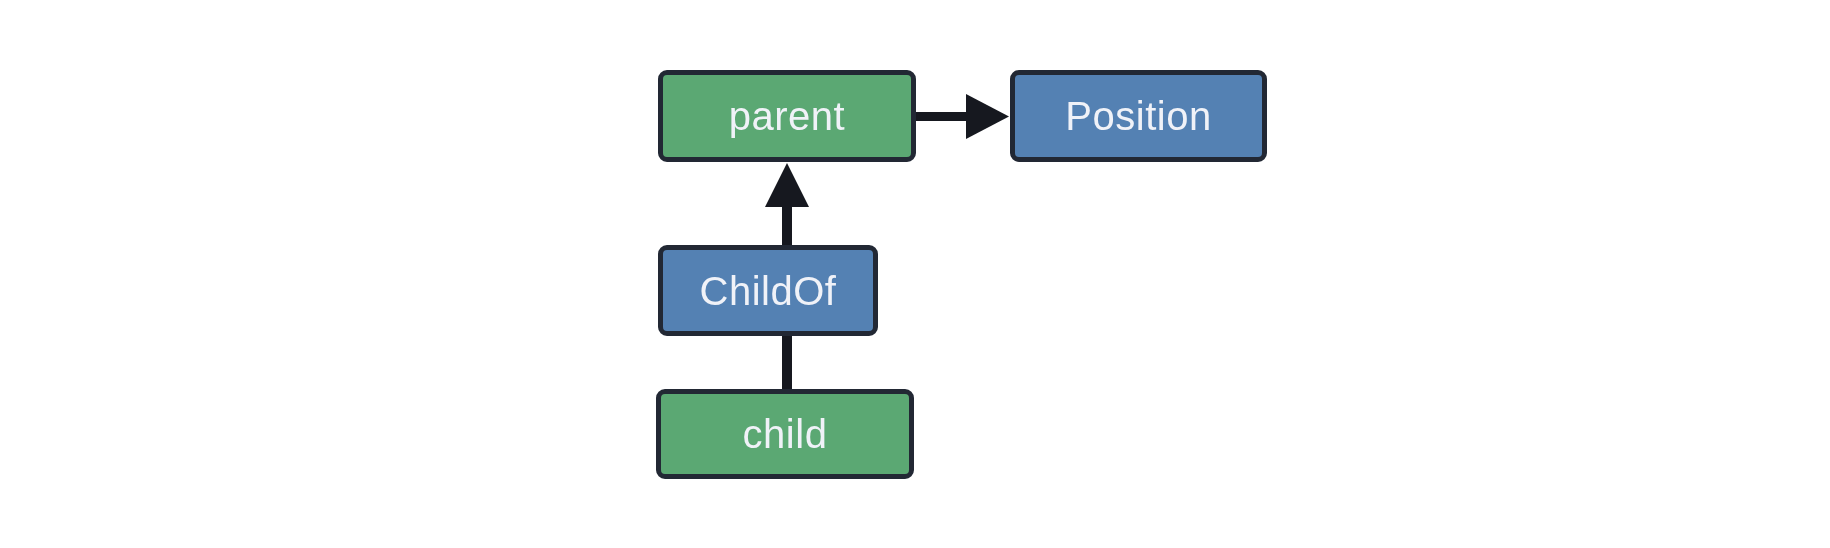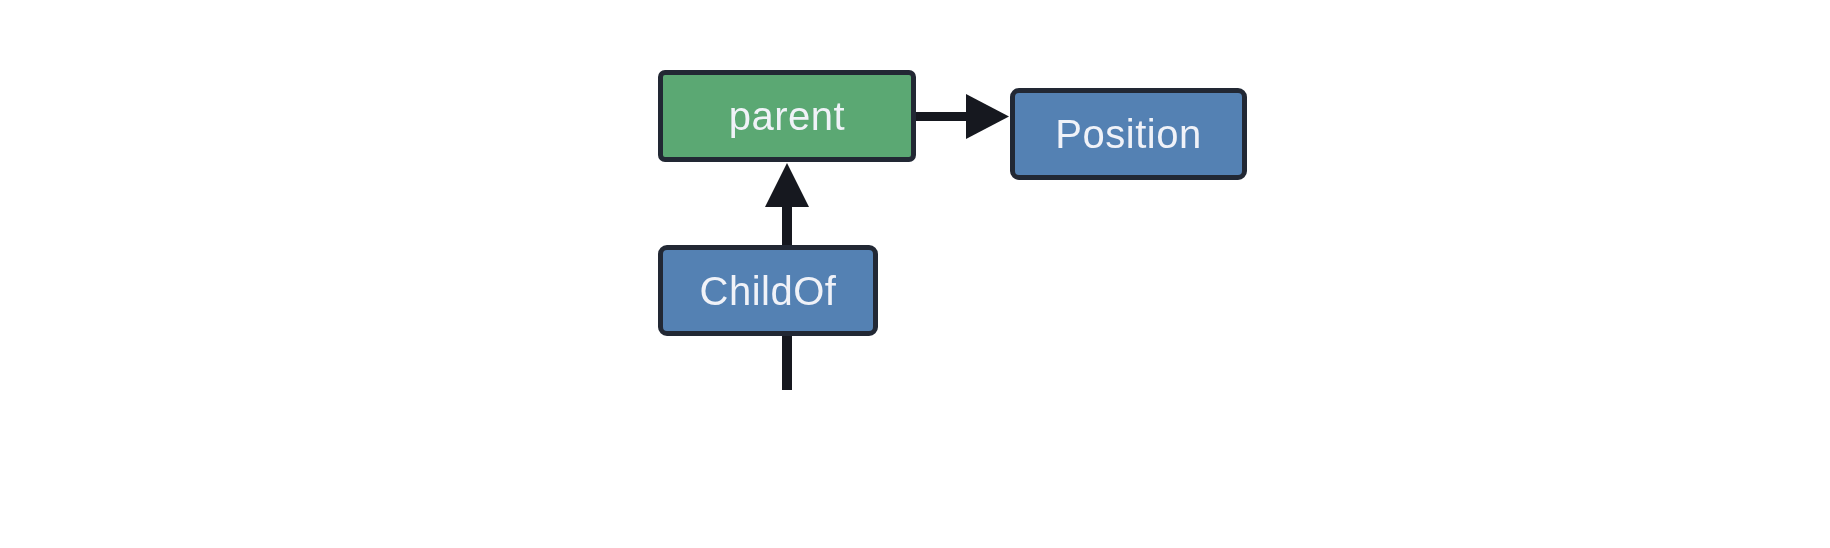--- a/index.html
+++ b/index.html
@@ -35,25 +35,25 @@
     display: flex;
     align-items: center;
     justify-content: center;
     border: 5px solid var(--node-border, #222834);
     border-radius: 9px;
     color: var(--label-text, #f0f2f8);
     font-size: 40px;
     line-height: 1;
     letter-spacing: 0.5px;
   }
-  .node.green { background: var(--entity-green, #5ba873); border-radius: 7px; }
+  .node.green { background: var(--entity-green, #5ba873); }
   .node.blue  { background: var(--component-blue, #5481b3); }
 
   .node-parent   { left: 658px;  top: 70px;  width: 258px; height: 92px; }
-  .node-position { left: 1010px; top: 70px;  width: 237px; height: 92px; margin-top: 18px; }
+  .node-position { left: 1010px; top: 70px;  width: 257px; height: 92px; }
   .node-childof  { left: 658px;  top: 245px; width: 220px; height: 91px; }
   .node-child    { left: 656px;  top: 389px; width: 258px; height: 90px; }
 </style>
 </head>
 <body>
 
 <div class="canvas">
 
   <svg class="connectors" viewBox="0 0 1830 548" xmlns="http://www.w3.org/2000/svg" aria-hidden="true">
 
@@ -77,14 +77,17 @@
   </div>
 
   <div class="node blue node-position">
     <span>Position</span>
   </div>
 
   <div class="node blue node-childof">
     <span>ChildOf</span>
   </div>
 
+  <div class="node green node-child">
+    <span>child</span>
+  </div>
 
 </div>
 
 </body></html>

